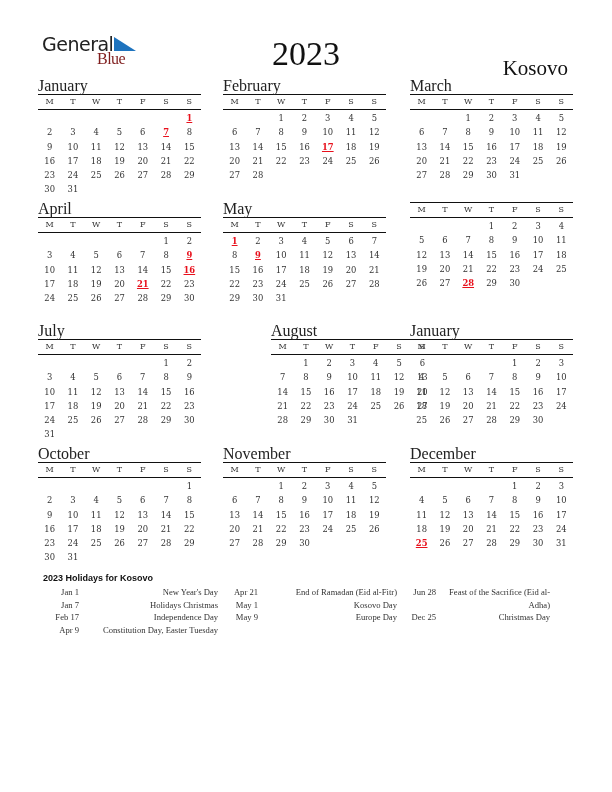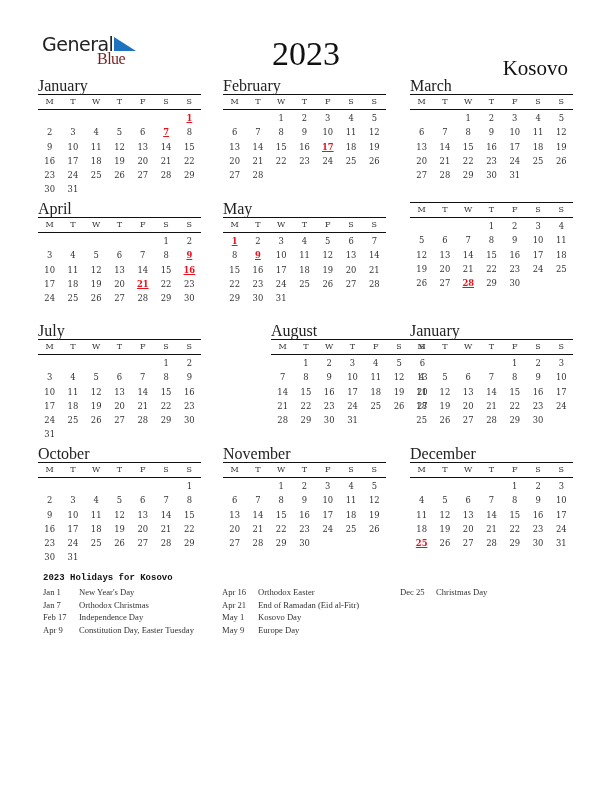--- a/index.html
+++ b/index.html
@@ -19,24 +19,24 @@
   .month { position:absolute; width:163px; }
   .month .mtitle { text-align:left; font-family:"Liberation Serif","DejaVu Serif",serif; font-size:16px;
                    color:#222; height:15px; line-height:15px; }
   .month .hdr { border-top:1.3px solid #111; border-bottom:1.3px solid #111; display:grid;
                 grid-template-columns:repeat(7,1fr); height:14px; line-height:14px; margin-top:1px; }
   .month .hdr span { text-align:center; font-size:8px; color:#333; }
   .month .grid { display:grid; grid-template-columns:repeat(7,1fr); grid-auto-rows:14.3px; margin-top:1px; }
   .month .grid span { text-align:center; font-size:8.4px; line-height:14.3px; color:#333; }
   .month .grid span.hol { color:#e8101c; font-weight:bold; text-decoration:underline; }
   .holidays { position:absolute; left:43px; top:572px; width:540px; font-size:8.4px; color:#333; }
-  .holidays .htitle { font-family:Liberation Mono, monospace; font-weight:bold; font-size:9px;
+  .holidays .htitle { font-family:Liberation Sans, sans-serif; font-weight:bold; font-size:9px;
                       color:#111; height:13px; line-height:13px; }
   .holidays .col { position:absolute; top:14px; }
-  .holidays .entry { display:flex; line-height:12.6px; font-family:"Liberation Serif","DejaVu Serif",serif; font-size:8.6px; }
+  .holidays .entry { display:flex; line-height:12.6px; font-family:"Liberation Serif","DejaVu Serif",serif; font-size:8.6px;text-align:right; }
   .holidays .entry .d { width:36px; flex:none; }
   .holidays .entry .n { flex:1; }
 </style>
 </head>
 <body>
 
 <div class="logo">
   <span class="general">General</span>
   <span class="tri"></span>
   <span class="blue">Blue</span>
@@ -621,48 +621,48 @@
 
 <div class="holidays">
   <div class="htitle">2023 Holidays for Kosovo</div>
   <div class="col" style="left:0px;width:175px">
       <div class="entry">
         <span class="d">Jan 1</span>
         <span class="n">New Year's Day</span>
       </div>
       <div class="entry">
         <span class="d">Jan 7</span>
-        <span class="n">Orthodox Christmas</span>
+        <span class="n">Holidays Christmas</span>
       </div>
       <div class="entry">
         <span class="d">Feb 17</span>
         <span class="n">Independence Day</span>
       </div>
       <div class="entry">
         <span class="d">Apr 9</span>
         <span class="n">Constitution Day, Easter Tuesday</span>
       </div>
     </div>
   <div class="col" style="left:179px;width:175px">
       <div class="entry">
-        <span class="d">Apr 16</span>
-        <span class="n">Orthodox Easter</span>
-      </div>
-      <div class="entry">
         <span class="d">Apr 21</span>
         <span class="n">End of Ramadan (Eid al-Fitr)</span>
       </div>
       <div class="entry">
         <span class="d">May 1</span>
         <span class="n">Kosovo Day</span>
       </div>
       <div class="entry">
         <span class="d">May 9</span>
         <span class="n">Europe Day</span>
       </div>
     </div>
   <div class="col" style="left:357px;width:150px">
+      <div class="entry">
+        <span class="d">Jun 28</span>
+        <span class="n">Feast of the Sacrifice (Eid al-Adha)</span>
+      </div>
       <div class="entry">
         <span class="d">Dec 25</span>
         <span class="n">Christmas Day</span>
       </div>
     </div>
 </div>
 
 </body></html>

